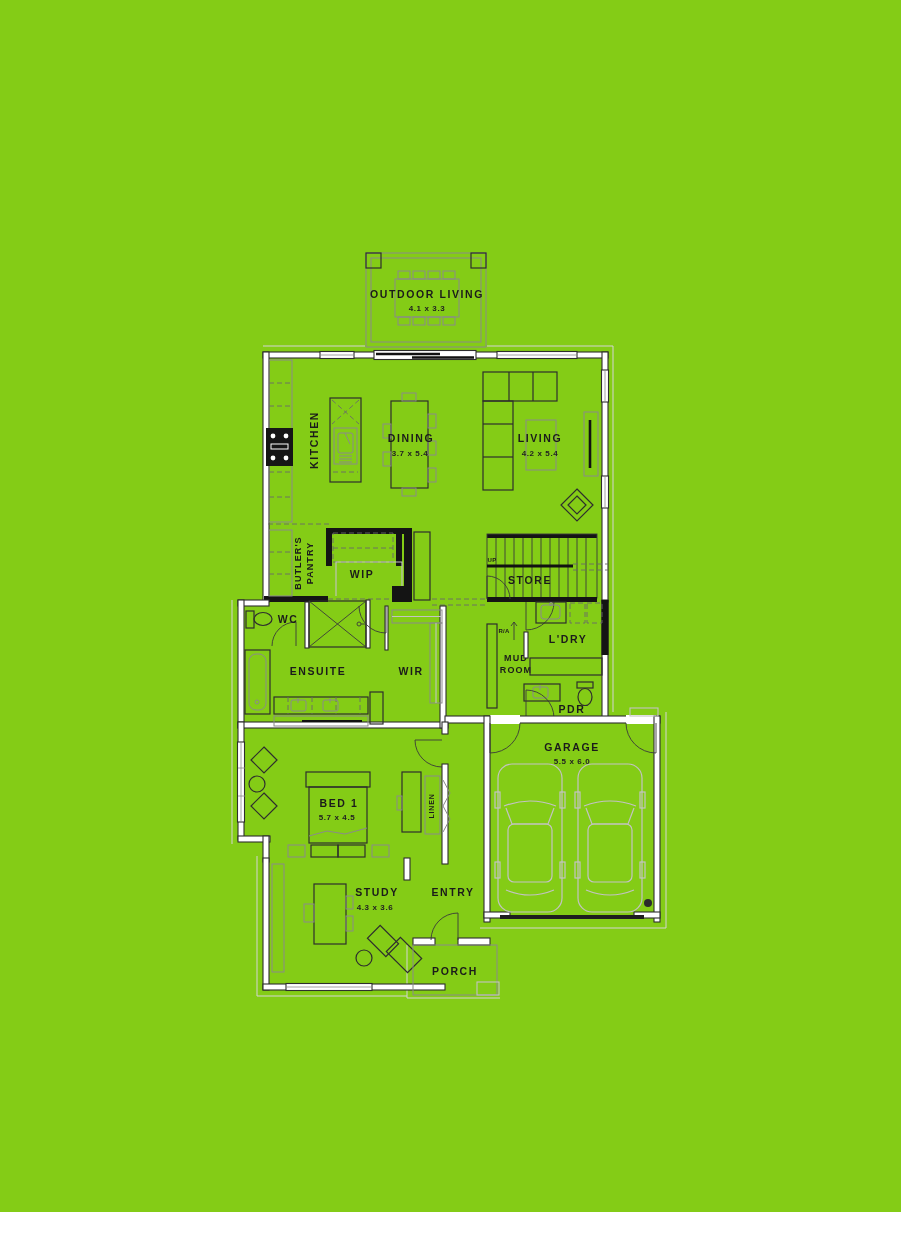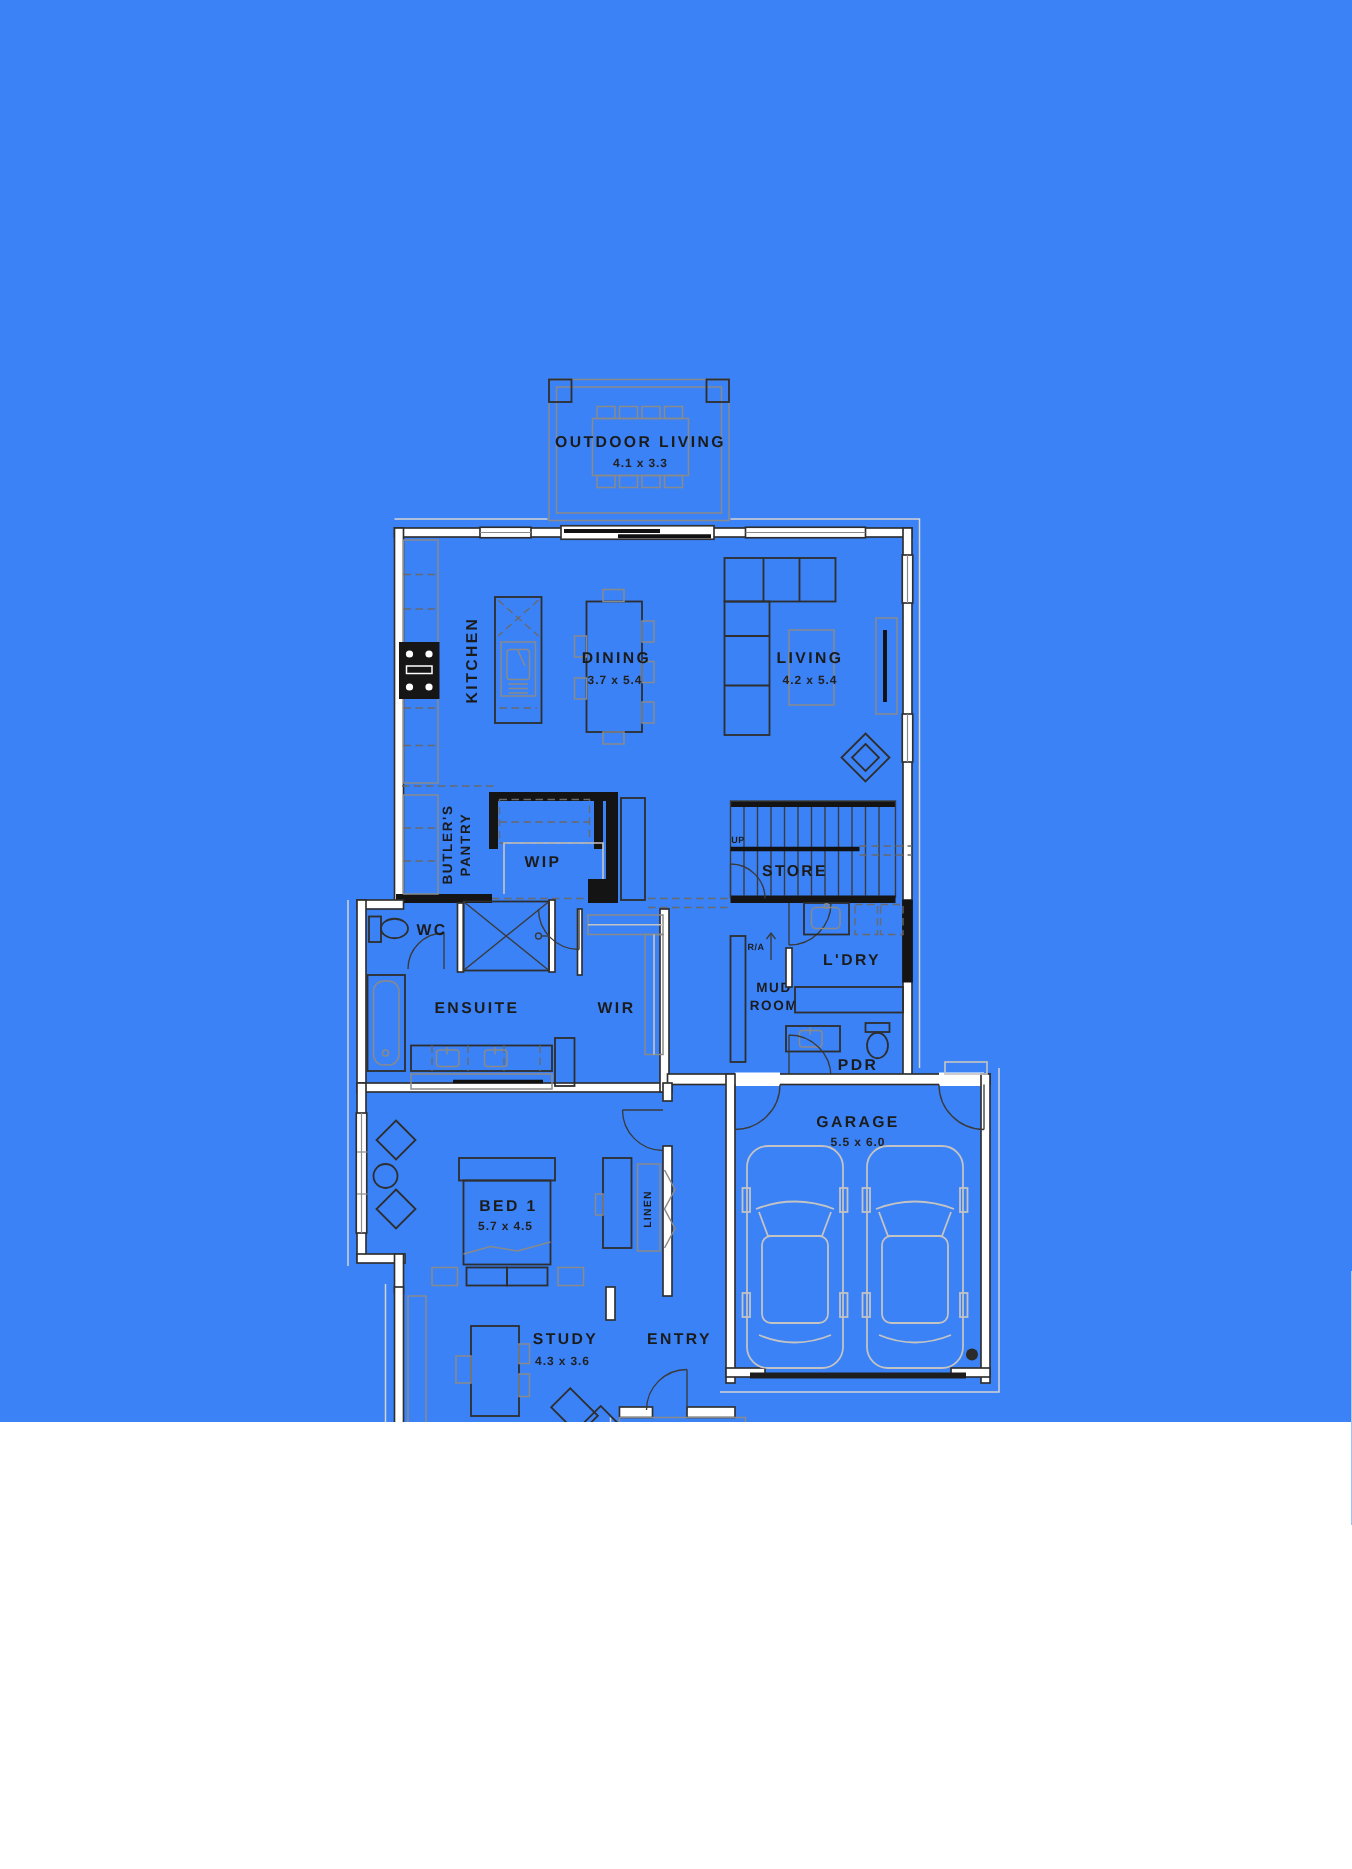--- a/index.html
+++ b/index.html
@@ -1,16 +1,16 @@
 <!DOCTYPE html>
 <html><head>
 <meta charset="utf-8">
 <style>
   html,body{margin:0;padding:0;background:#ffffff;}
-  .page{position:relative;width:901px;height:948px;background:#3b82f6;overflow:hidden;}
+  .page{position:relative;width:901px;height:1212px;background:#84cc16;overflow:hidden;}
   svg{position:absolute;left:0;top:0;}
   text{font-family:"Liberation Sans",sans-serif;fill:#1b1b1b;}
   .room-label{font-size:10.5px;font-weight:bold;letter-spacing:1.6px;text-anchor:middle;}
   .room-label-sm{font-size:9px;font-weight:bold;letter-spacing:1.1px;text-anchor:middle;}
   .dims{font-size:8px;font-weight:bold;letter-spacing:0.6px;text-anchor:middle;fill:#222;}
   .tiny{font-size:6px;font-weight:bold;letter-spacing:0.3px;text-anchor:middle;}
   .wall{fill:#ffffff;stroke:#2e2e2e;stroke-width:1.1;}
   .wall-solid{fill:#141414;stroke:none;}
   .furn{fill:none;stroke:#2e2e2e;stroke-width:1.2;}
   .furn-light{fill:none;stroke:#8a8a8a;stroke-width:1;}

